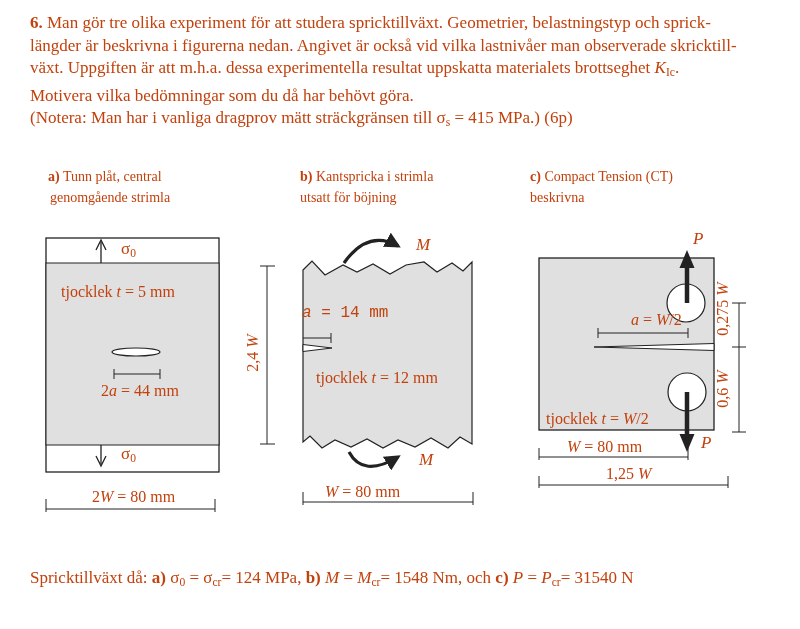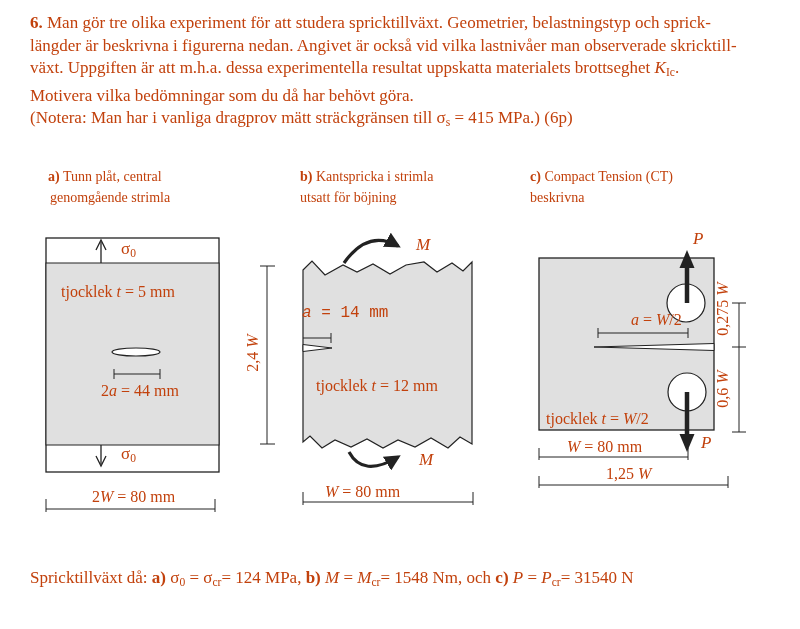--- a/index.html
+++ b/index.html
@@ -147,21 +147,21 @@
   <div class="txt big" style="left:121px; top:444px;"><span class="seg-n">σ</span><span class="seg-sub">0</span></div>
   <div class="txt lbl" style="left:92px; top:488px;"><span class="seg-n">2</span><span class="seg-i">W</span><span class="seg-n"> = 80 mm</span></div>
 
   <div class="txt cap" style="left:300px; top:166px;">
     <div><span class="seg-b">b)</span><span class="seg-n"> Kantspricka i strimla</span></div>
     <div><span class="seg-n">utsatt för böjning</span></div>
   </div>
   <div class="txt big" style="left:416px; top:235px;"><span class="seg-i">M</span></div>
   <div class="txt lbl rot" style="left:253px; top:353px;"><span class="seg-n">2,4 </span><span class="seg-i">W</span></div>
   <div class="txt lbl" style="left:302px; top:304px;font-family:Liberation Mono, monospace;"><span class="seg-i">a</span><span class="seg-n"> = 14 mm</span></div>
-  <div class="txt lbl" style="left:316px; top:377px;"><span class="seg-n">tjocklek </span><span class="seg-i">t</span><span class="seg-n"> = 12 mm</span></div>
+  <div class="txt lbl" style="left:316px; top:369px;"><span class="seg-n">tjocklek </span><span class="seg-i">t</span><span class="seg-n"> = 12 mm</span></div>
   <div class="txt big" style="left:419px; top:450px;"><span class="seg-i">M</span></div>
   <div class="txt lbl" style="left:325px; top:483px;"><span class="seg-i">W</span><span class="seg-n"> = 80 mm</span></div>
 
   <div class="txt cap" style="left:530px; top:166px;">
     <div><span class="seg-b">c)</span><span class="seg-n"> Compact Tension (CT)</span></div>
     <div><span class="seg-n">beskrivna</span></div>
   </div>
   <div class="txt big" style="left:693px; top:229px;"><span class="seg-i">P</span></div>
   <div class="txt lbl" style="left:618px; top:311px;margin-left:13px;"><span class="seg-i">a</span><span class="seg-n"> = </span><span class="seg-i">W</span><span class="seg-n">/2</span></div>
   <div class="txt lbl rot" style="left:723px; top:309px;"><span class="seg-n">0,275 </span><span class="seg-i">W</span></div>

